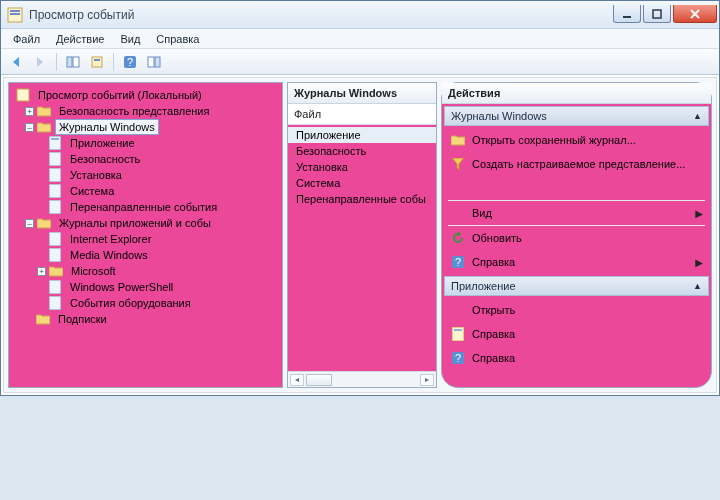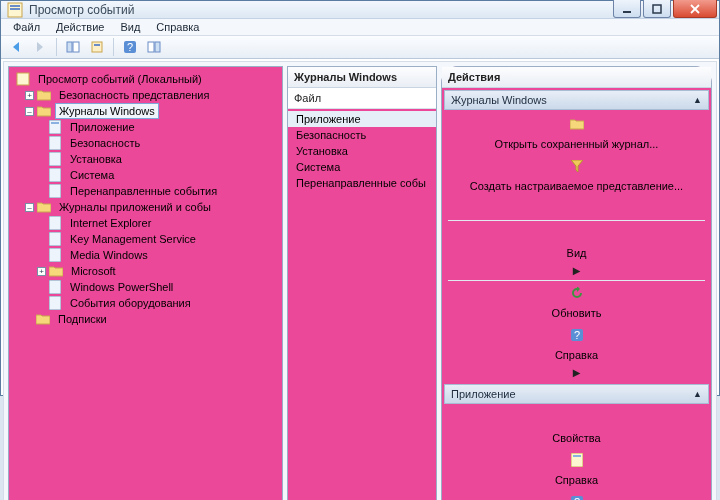--- a/index.html
+++ b/index.html
@@ -33,21 +33,21 @@
   .tlabel.selected { background:#f0f5fb; border:1px solid #7ea6d8; }
   .list { padding:2px 0; overflow:auto; flex:1; position:relative;}
   .litem { padding: 2px 8px; }
   .litem.selected { background:#e6eef7; }
   .scroll-h { height:16px; border-top:1px solid #d0d9e4; background:#f1f4f8; display:flex; align-items:center; padding:0 2px; gap:2px;}
   .scroll-arrow { width:14px; height:12px; border:1px solid #c2cedb; background:#fafcfe; display:flex; align-items:center; justify-content:center; color:#5a6d82; font-size:8px;}
   .scroll-thumb { width:26px; height:12px; border:1px solid #b5c3d3; background:linear-gradient(#fdfefe,#e5ecf4);}
   .actions { overflow:auto; flex:1;}
   .act-section { background: linear-gradient(#e8eef7,#cbd9ea); border:1px solid #a8bcd3; margin:2px; padding:3px 6px; display:flex; align-items:center; justify-content:space-between; color:#1d2b3d; font-weight:normal;}
   .act-section .arrow { font-size:9px; color:#1d2b3d;}
-  .aitem { display:flex; align-items:center; padding:4px 8px; gap:6px;flex-direction:column; }
+  .aitem { display:flex; align-items:center; padding:4px 8px; gap:6px; }
   .aitem .aicon { width:16px; height:16px; display:flex; align-items:center; justify-content:center;}
   .aitem .alabel { flex:1; }
   .aitem .more { color:#222; font-size:10px; }
   .aitem-sep { height:1px; background:#e2e8f0; margin: 0 6px; }
   
 </style>
 </head>
 <body>
 
 <div class="window">
@@ -206,28 +206,20 @@
             </span>
           <span class="tlabel">Журналы приложений и собы</span>
         </div>
         <div class="trow" style="padding-left:34px">
           <span class="ticon">
               <svg width="12" height="14">
                 <rect x="0" y="0" width="12" height="14" fill="#eef4fb" stroke="#7a93b4"></rect>
               </svg>
             </span>
           <span class="tlabel">Internet Explorer</span>
-        </div>
-        <div class="trow" style="padding-left:34px">
-          <span class="ticon">
-              <svg width="12" height="14">
-                <rect x="0" y="0" width="12" height="14" fill="#eef4fb" stroke="#7a93b4"></rect>
-              </svg>
-            </span>
-          <span class="tlabel">Key Management Service</span>
         </div>
         <div class="trow" style="padding-left:34px">
           <span class="ticon">
               <svg width="12" height="14">
                 <rect x="0" y="0" width="12" height="14" fill="#eef4fb" stroke="#7a93b4"></rect>
               </svg>
             </span>
           <span class="tlabel">Media Windows</span>
         </div>
         <div class="trow" style="padding-left:24px">
@@ -335,21 +327,21 @@
           <span class="alabel">Справка</span>
           <span class="more">▶</span>
         </div>
 
         <div class="act-section">
           <span>Приложение</span>
           <span class="arrow">▲</span>
         </div>
         <div class="aitem">
           <span class="aicon"></span>
-          <span class="alabel">Свойства</span>
+          <span class="alabel">Открыть</span>
         </div>
         <div class="aitem">
           <span class="aicon">
               <svg width="12" height="14">
                 <rect x="0" y="0" width="12" height="14" fill="#fdf6d0" stroke="#c9a54c"></rect>
                 <rect x="2" y="2" width="8" height="2" fill="#8bb1e0"></rect>
               </svg>
             </span>
           <span class="alabel">Справка</span>
         </div>

